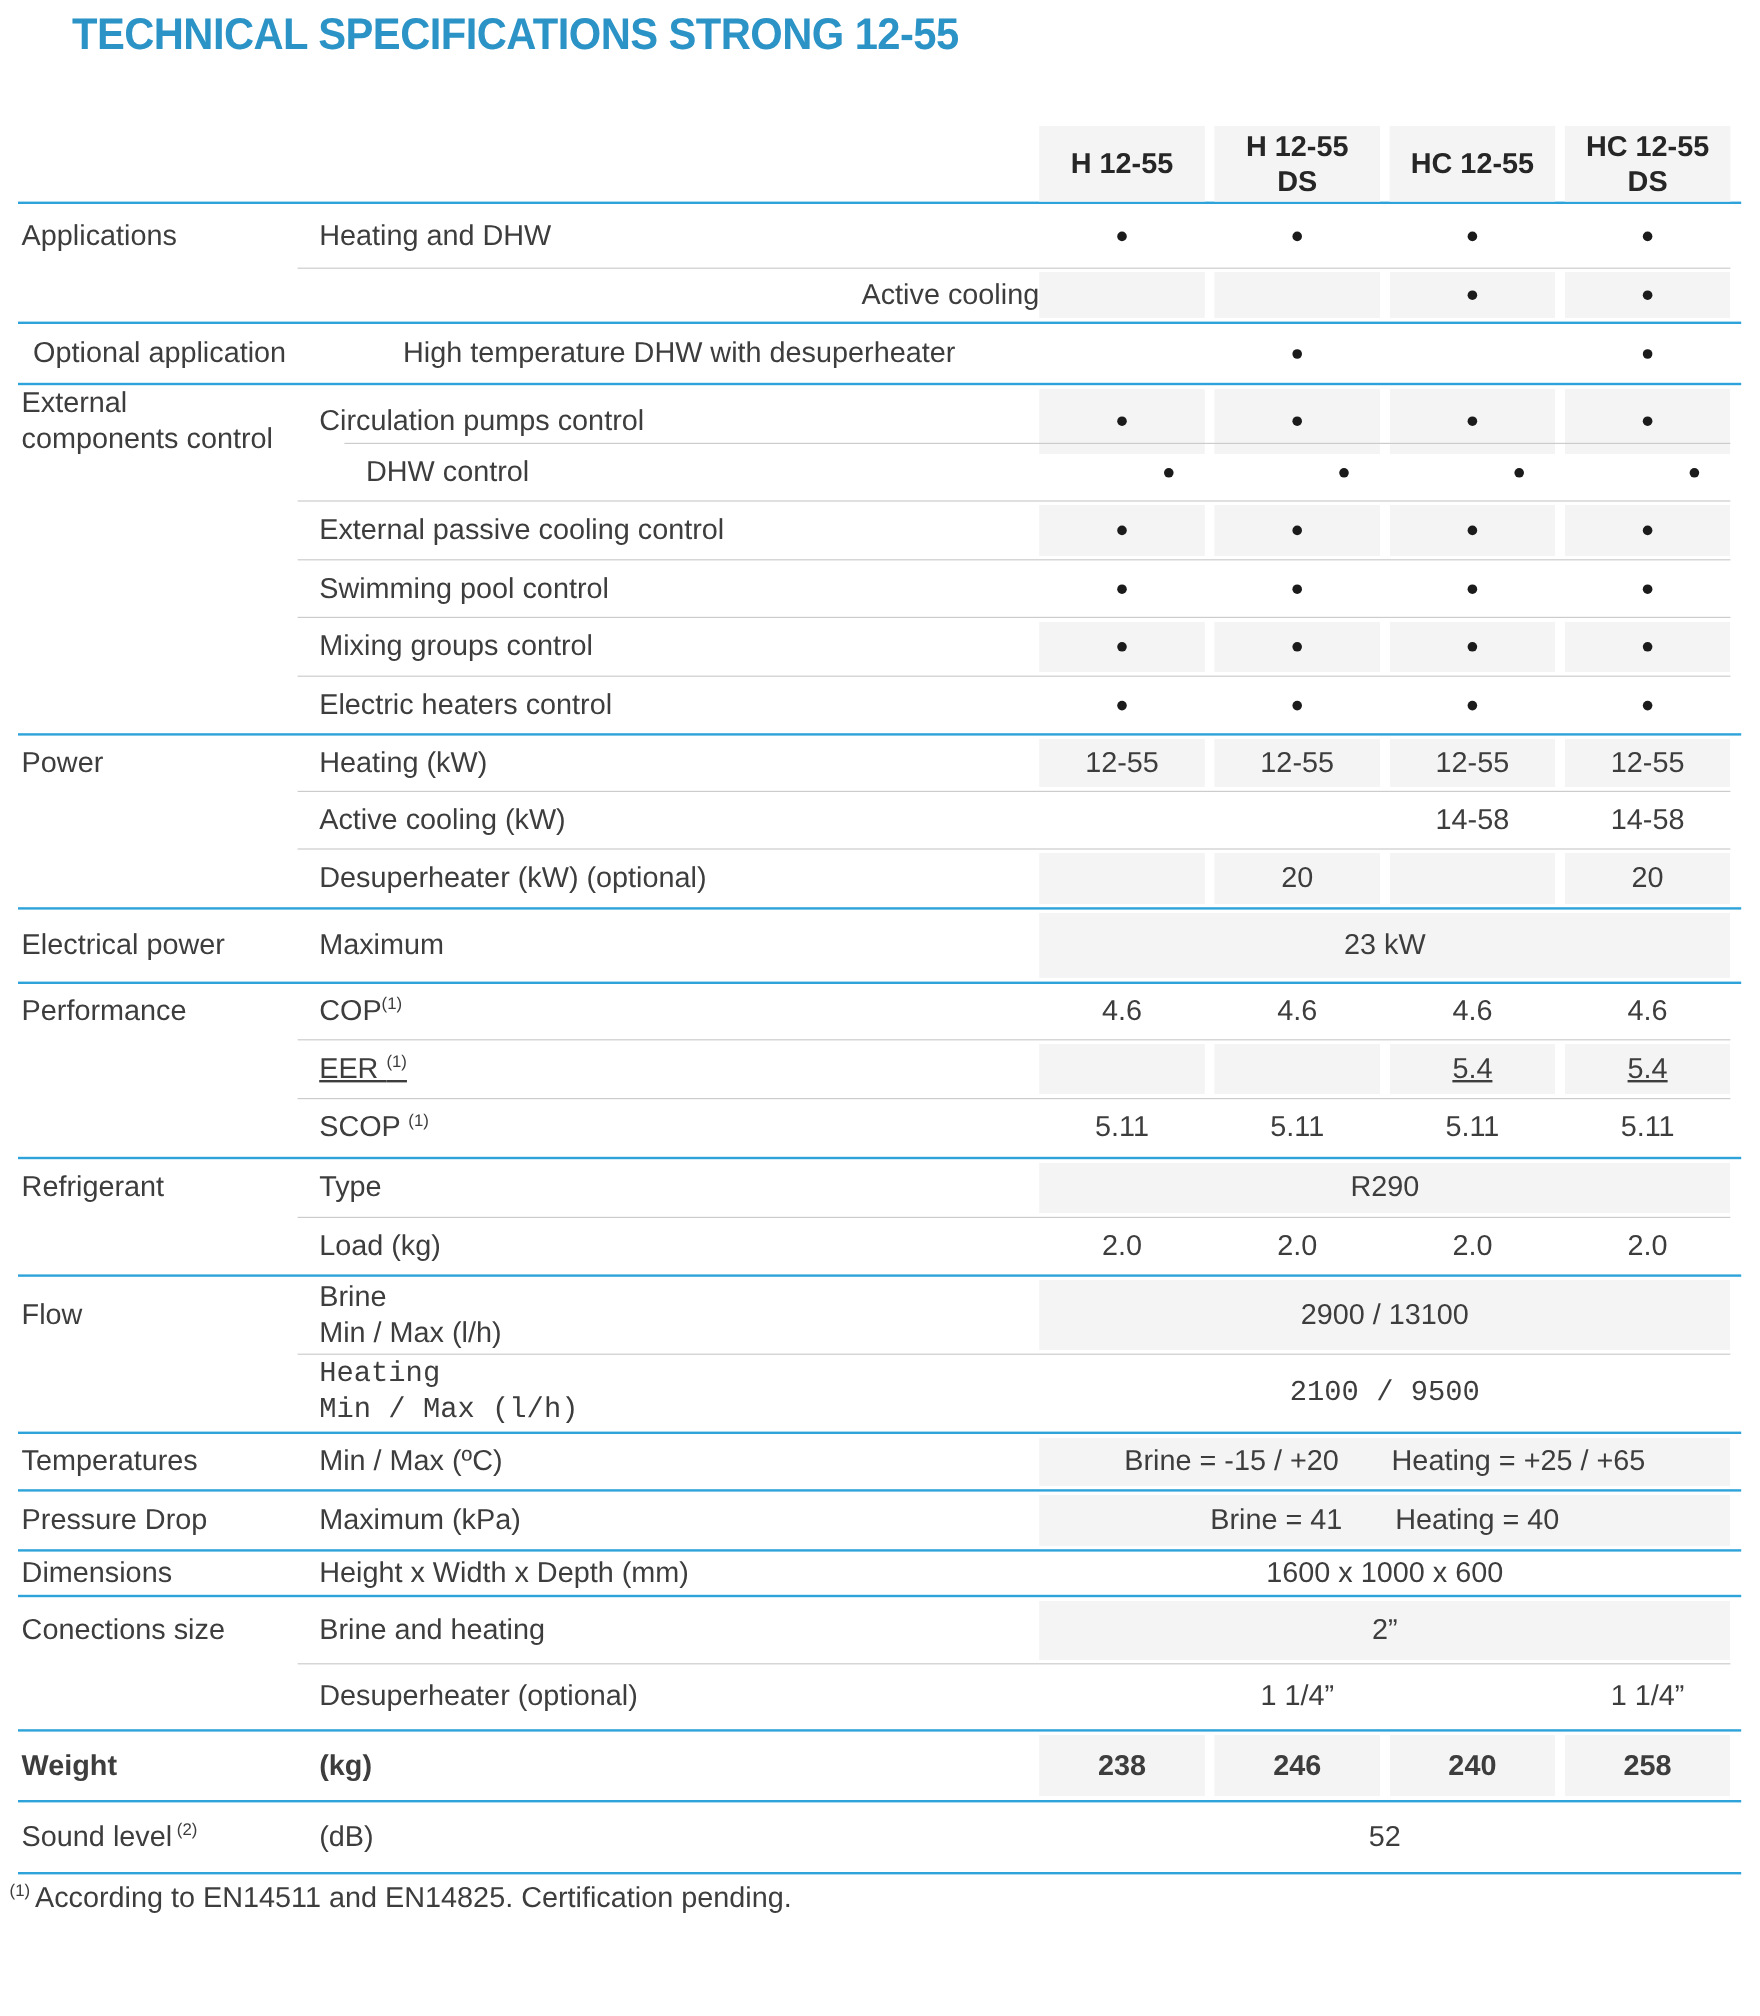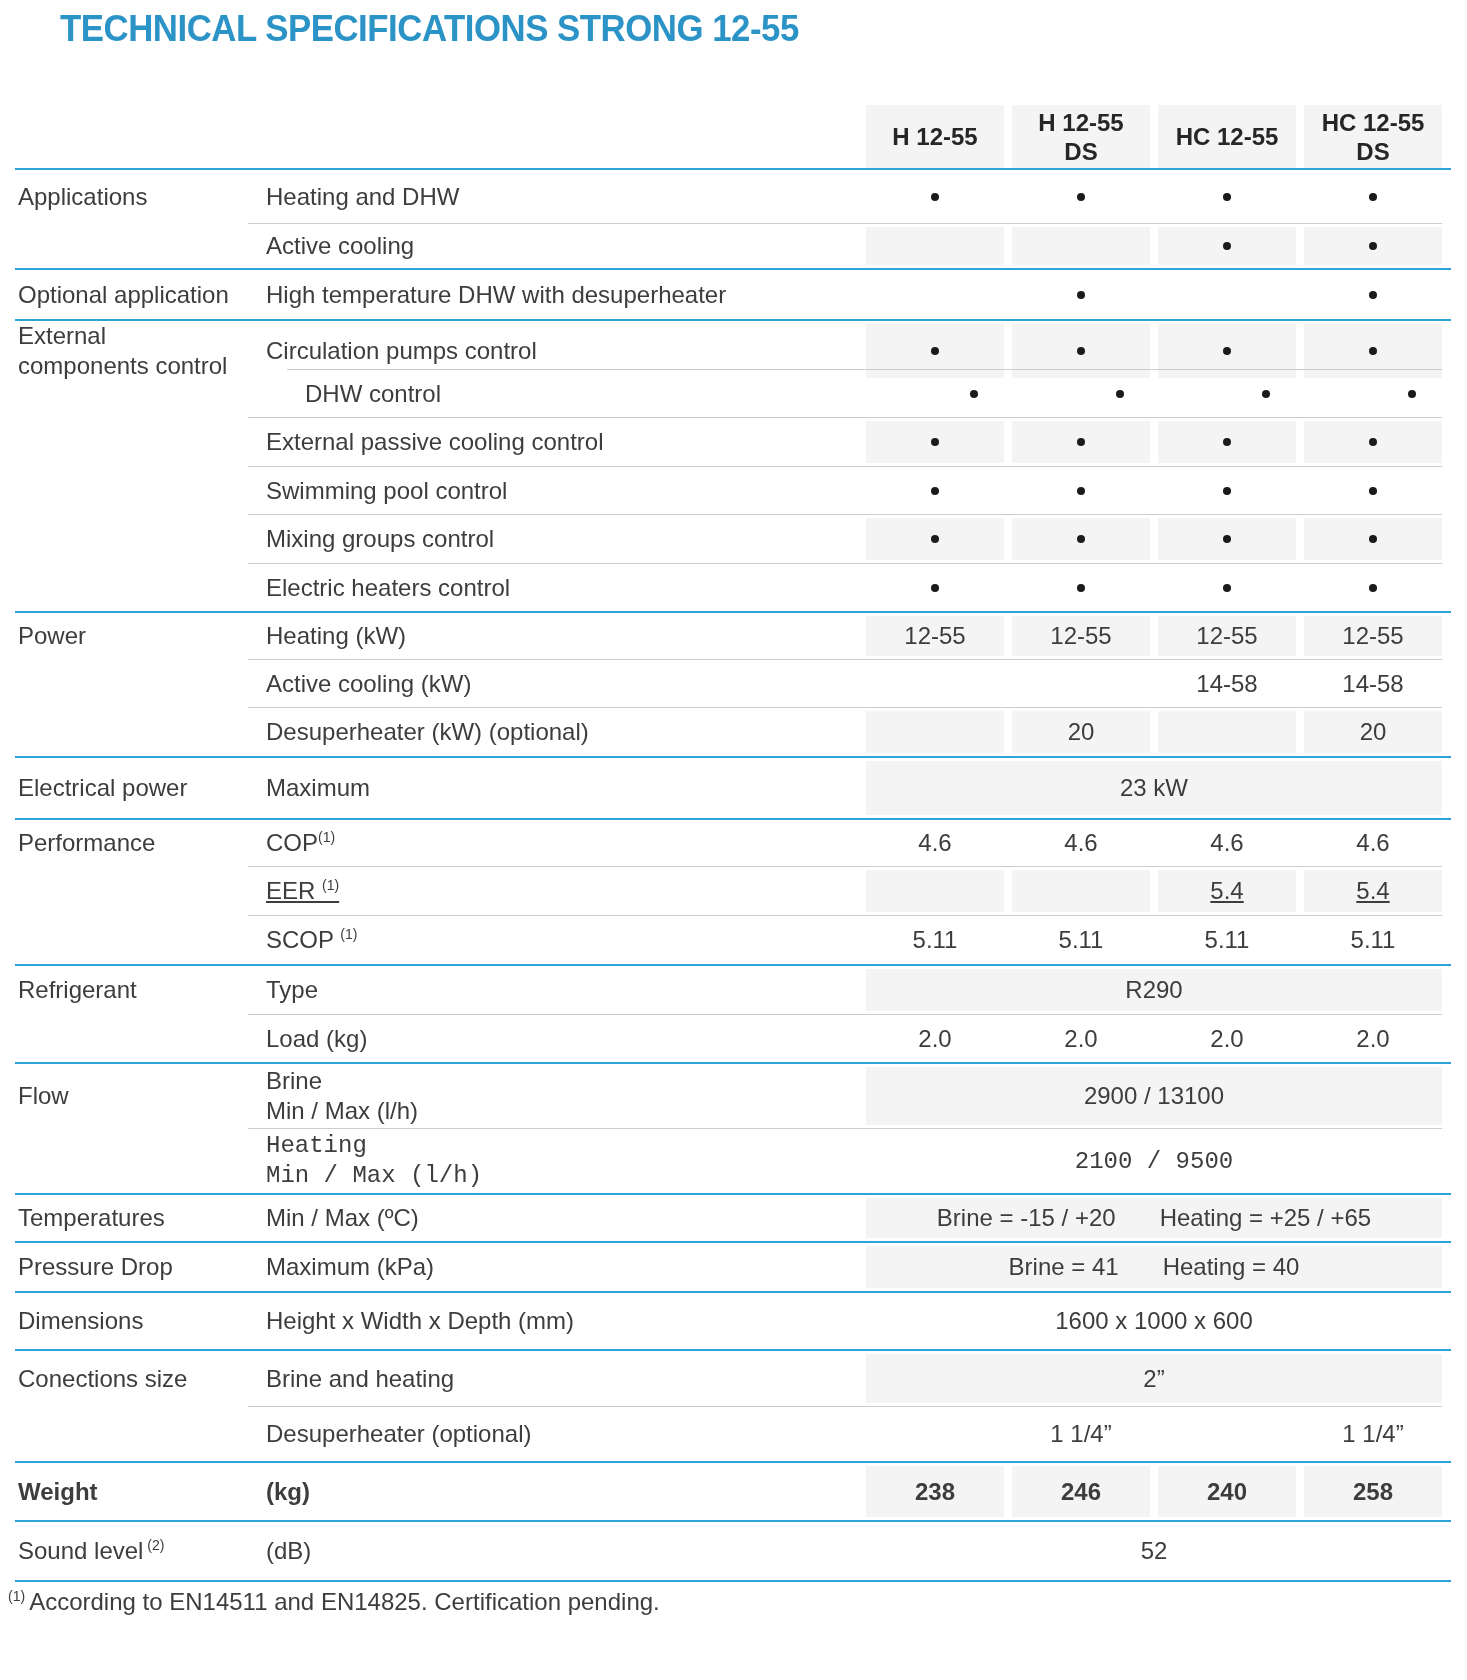--- a/index.html
+++ b/index.html
@@ -101,36 +101,36 @@
           <div class="vcell" style="grid-column: 5;">
             <span class="dot"></span>
           </div>
           <div class="vcell" style="grid-column: 7;">
             <span class="dot"></span>
           </div>
           <div class="vcell" style="grid-column: 9;">
             <span class="dot"></span>
           </div>
         </div>
-        <div class="row cont" style="height: 44px;">
+        <div class="row cont" style="height: 44px; text-align: right;">
           <div class="sublabel">
             <span>Active cooling</span>
           </div>
           <div class="vcell shadebox" style="grid-column: 3;"></div>
           <div class="vcell shadebox" style="grid-column: 5;"></div>
           <div class="vcell shadebox" style="grid-column: 7;">
             <span class="dot"></span>
           </div>
           <div class="vcell shadebox" style="grid-column: 9;">
             <span class="dot"></span>
           </div>
         </div>
       </div>
       <div class="group">
-        <div class="row" style="height: 49px;">
+        <div class="row" style="height: 49px; text-align: center;">
           <div class="glabel">
             <span>Optional application</span>
           </div>
           <div class="sublabel">
             <span>High temperature DHW with desuperheater</span>
           </div>
           <div class="vcell" style="grid-column: 3;"></div>
           <div class="vcell" style="grid-column: 5;">
             <span class="dot"></span>
           </div>
@@ -436,21 +436,21 @@
           <div class="sublabel">
             <span>Maximum (kPa)</span>
           </div>
           <div class="vspan shadebox">
             <span>Brine = 41</span>
             <span>Heating = 40</span>
           </div>
         </div>
       </div>
       <div class="group">
-        <div class="row" style="height: 56px; border-radius: 26px;">
+        <div class="row" style="height: 36px; border-radius: 26px;">
           <div class="glabel">
             <span>Dimensions</span>
           </div>
           <div class="sublabel">
             <span>Height x Width x Depth (mm)</span>
           </div>
           <div class="vspan">
             <span>1600 x 1000 x 600</span>
           </div>
         </div>

